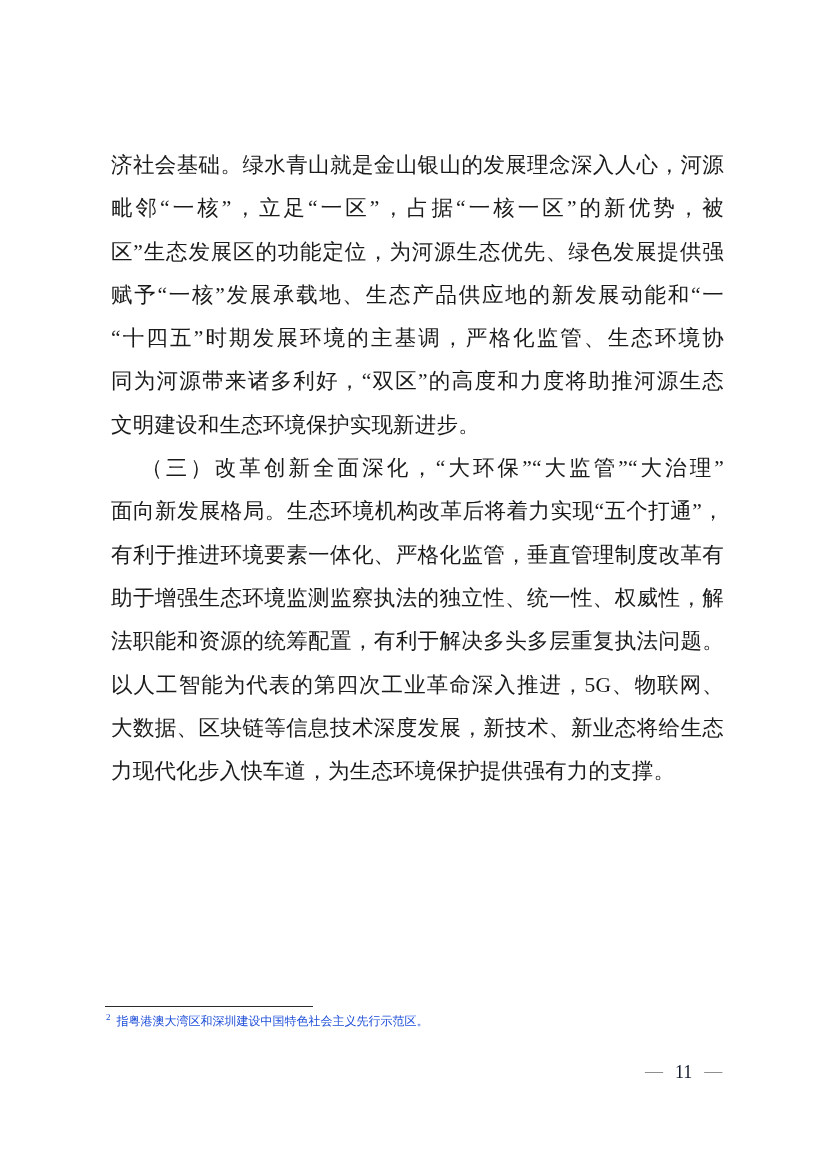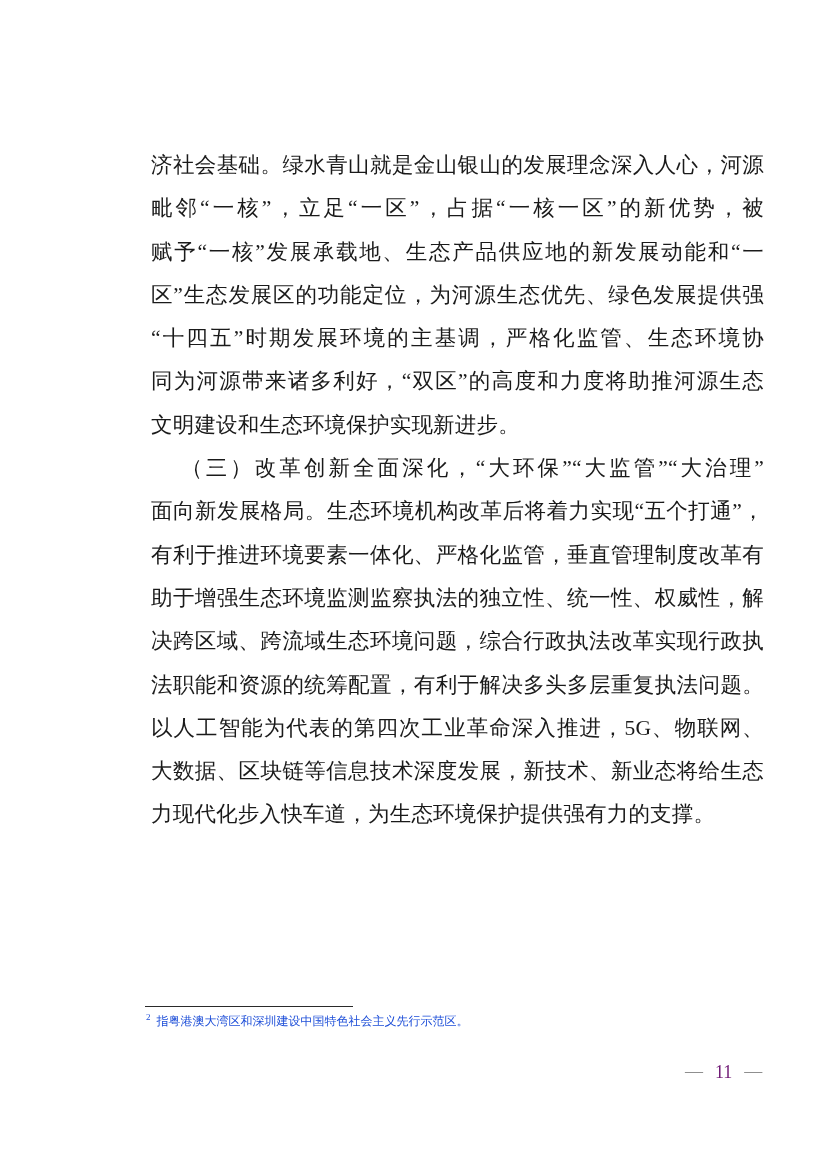--- a/index.html
+++ b/index.html
@@ -12,21 +12,20 @@
     height: 1169px;
     position: relative;
     font-family: "Liberation Serif", "DejaVu Serif", serif;
     color: #1a1a1a;
     overflow: hidden;
   }
   .page {
     position: absolute;
     inset: 0;
     background: #ffffff;
-    margin-left: 40px;
   }
   .content {
     position: absolute;
     left: 111px;
     top: 144px;
     width: 613px;
     font-size: 21.5px;
   }
   .line {
     height: 43.3px;
@@ -80,41 +79,40 @@
     align-items: center;
     gap: 12px;
     font-size: 18px;
   }
   .page-number .dash {
     color: #8a8a8a;
     position: relative;
     top: -1px;
   }
   .page-number .num {
-    color: #701a75;
+    color: #0f172a;
   }
 </style>
 </head>
 <body>
 
 <div class="page">
 
   <div class="content">
       <div class="line justify"><span>济社会基础。绿水青山就是金山银山的发展理念深入人心，河源</span></div>
       <div class="line justify"><span>毗邻“一核”，立足“一区”，占据“一核一区”的新优势，被</span></div>
+      <div class="line justify"><span>区”生态发展区的功能定位，为河源生态优先、绿色发展提供强</span></div>
       <div class="line justify"><span>赋予“一核”发展承载地、生态产品供应地的新发展动能和“一</span></div>
-      <div class="line justify"><span>区”生态发展区的功能定位，为河源生态优先、绿色发展提供强</span></div>
       <div class="line justify"><span>“十四五”时期发展环境的主基调，严格化监管、生态环境协</span></div>
       <div class="line justify"><span>同为河源带来诸多利好，“双区”的高度和力度将助推河源生态</span></div>
       <div class="line"><span>文明建设和生态环境保护实现新进步。</span></div>
       <div class="line justify indent"><span class="bold">（三）改革创新全面深化，“大环保”“大监管”“大治理”</span></div>
       <div class="line justify"><span class="bold">面向新发展格局。</span><span>生态环境机构改革后将着力实现“五个打通”，</span></div>
       <div class="line justify"><span>有利于推进环境要素一体化、严格化监管，垂直管理制度改革有</span></div>
       <div class="line justify"><span>助于增强生态环境监测监察执法的独立性、统一性、权威性，解</span></div>
-      <div class="line justify"><span>决跨区域、跨流域生态环境问题，综合行政执法改革实现行政执</span></div>
       <div class="line justify"><span>法职能和资源的统筹配置，有利于解决多头多层重复执法问题。</span></div>
       <div class="line justify"><span>以人工智能为代表的第四次工业革命深入推进，5G、物联网、</span></div>
       <div class="line justify"><span>大数据、区块链等信息技术深度发展，新技术、新业态将给生态</span></div>
       <div class="line"><span>力现代化步入快车道，为生态环境保护提供强有力的支撑。</span></div>
     </div>
 
   <div class="footnote-sep"></div>
 
   <div class="footnote">
     <sup>2</sup><span>指粤港澳大湾区和深圳建设中国特色社会主义先行示范区。</span>

